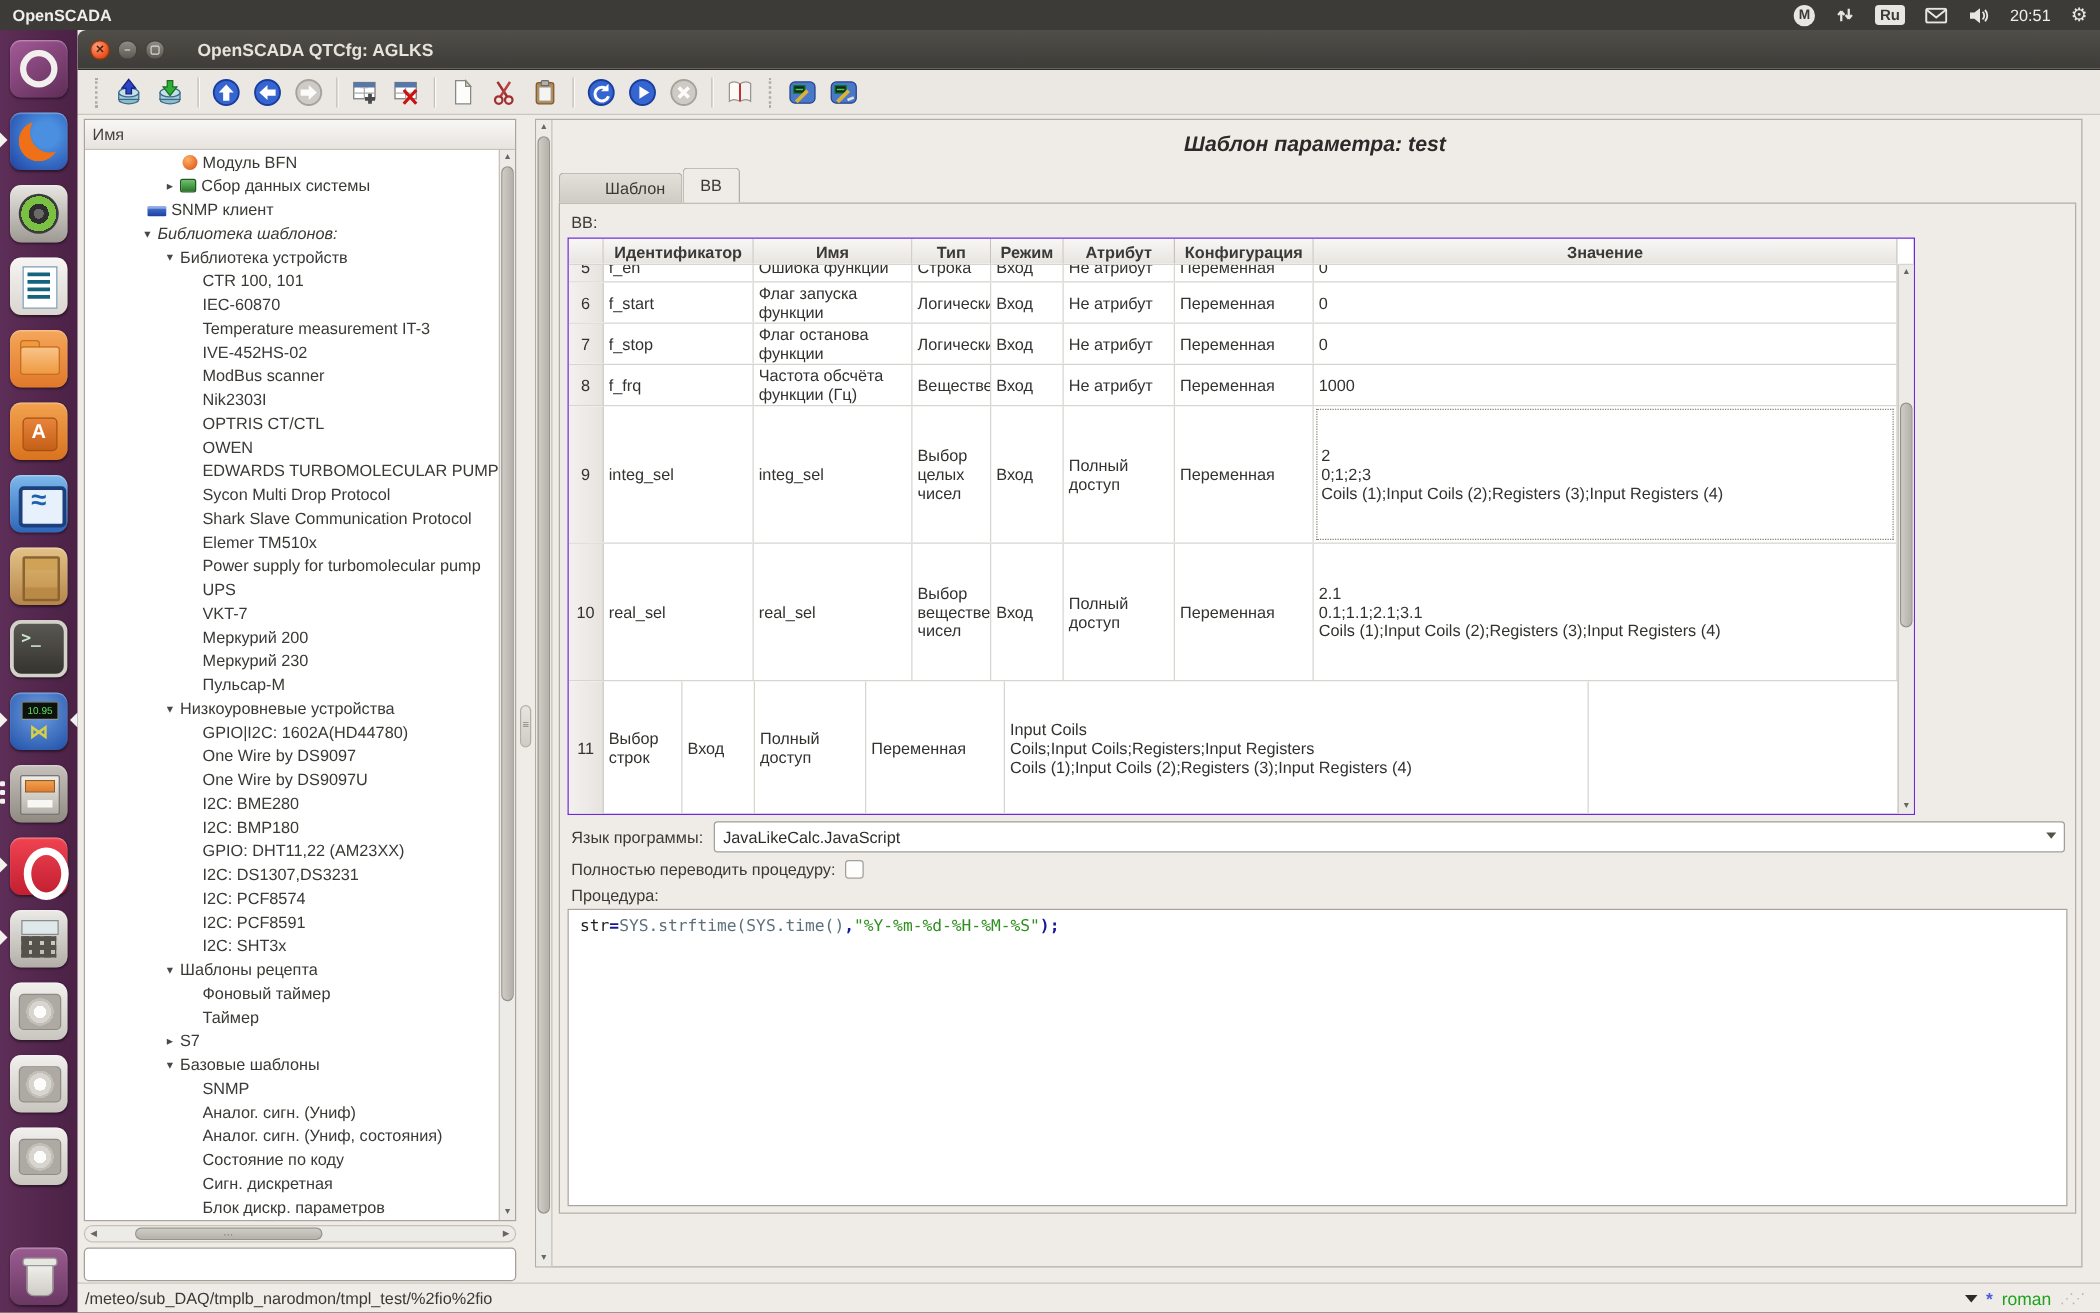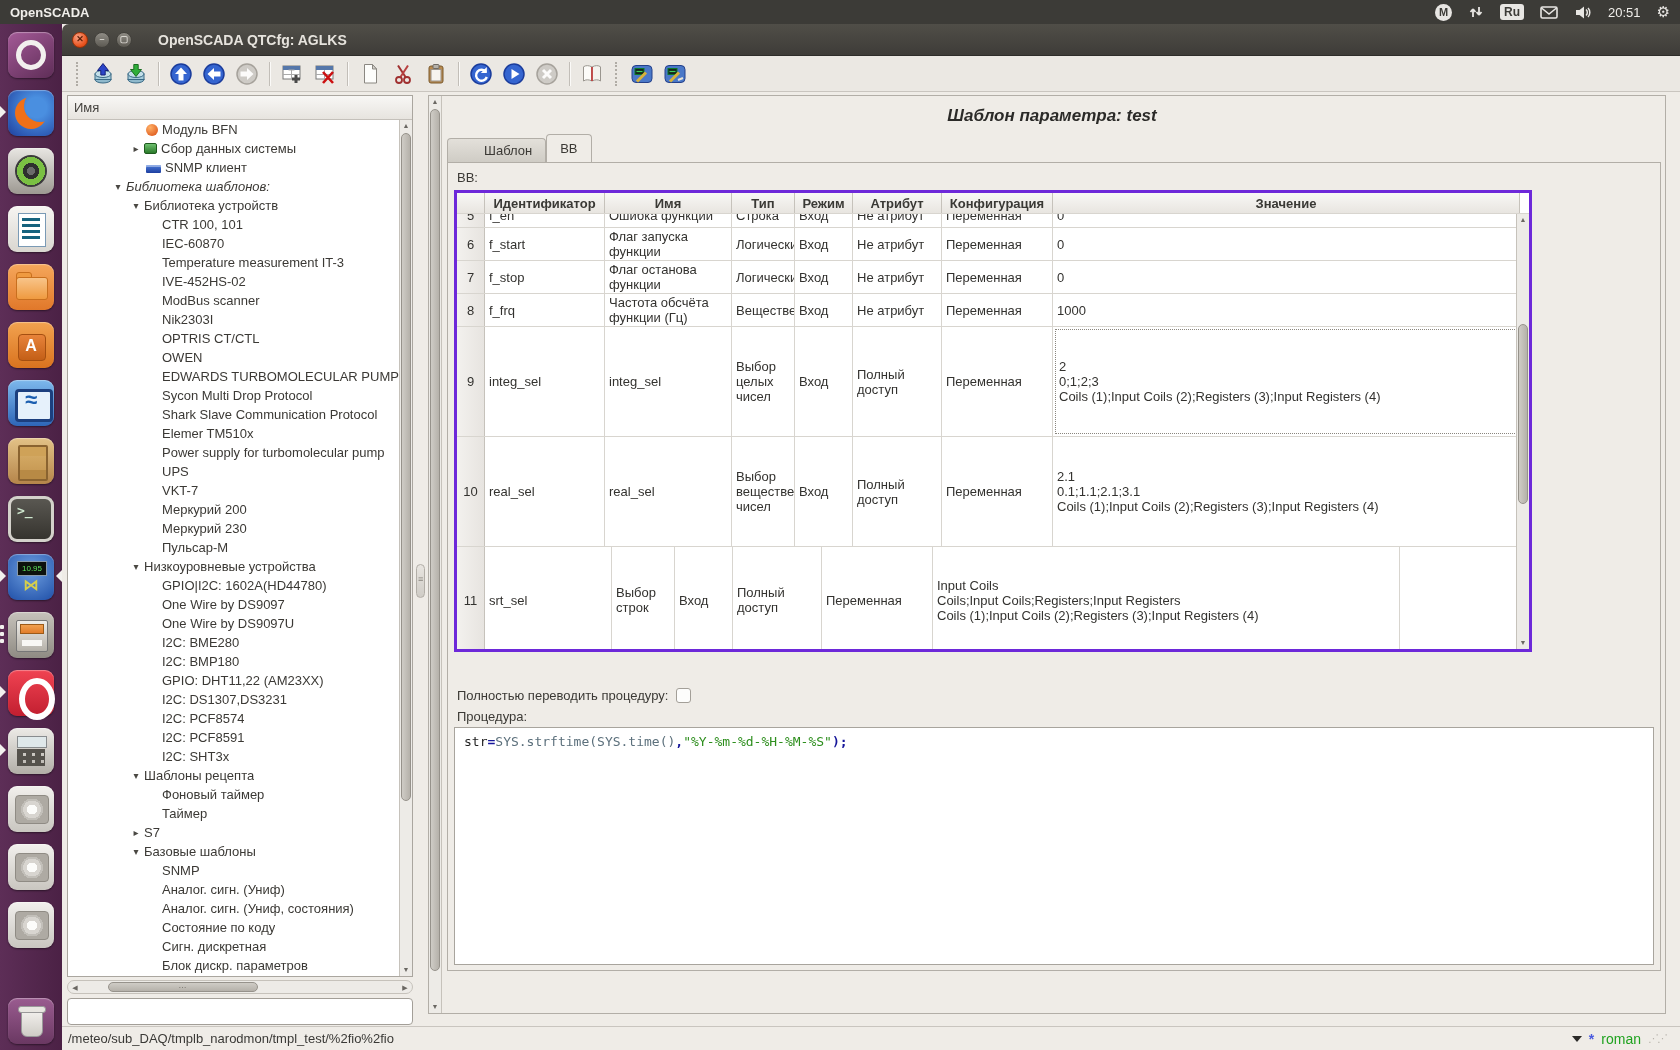--- a/index.html
+++ b/index.html
@@ -150,21 +150,21 @@
   .tab{border:1px solid #b2aea7;border-bottom:none;border-radius:4px 4px 0 0;
     padding:0 13px;font-size:13px;color:#3b3935;display:flex;align-items:center;}
   .tab.inactive{height:24px;background:linear-gradient(#e3e0da,#cfccc5);padding-left:36px;}
   .tab.active{height:28px;background:#efece7;position:relative;z-index:4;}
   .tab-frame{position:absolute;left:18px;top:66px;width:1214px;height:809px;
     border:1px solid #b2aea7;background:#efece7;z-index:2;}
   .io-label{position:absolute;left:9px;top:7px;font-size:13px;color:#3b3935;}
 
   
   .tbl{position:absolute;left:6px;top:27px;width:1078px;height:462px;background:#fff;
-    border:3px solid #6d28d9;overflow:hidden;}
+    border:1px solid #6d28d9;overflow:hidden;}
   .tr{display:flex;border-bottom:1px solid #d8d5cf;align-items:stretch;overflow:hidden;}
   .td,.th{border-right:1px solid #d8d5cf;padding:1px 4px;overflow:hidden;font-size:13px;
     color:#33322f;display:flex;align-items:center;flex:none;}
   .th{background:linear-gradient(#f8f7f5,#e8e5e0);border-right:1px solid #c6c2bb;
     justify-content:center;font-weight:bold;color:#3a3935;}
   .rowhdr{background:linear-gradient(90deg,#f3f1ee,#e7e4e0);border-right:1px solid #c6c2bb;
     justify-content:center;}
   .td.val{white-space:pre-line;}
   .td .cw{display:block;width:100%;}
   .tr.clip .td{align-items:flex-start;}
@@ -412,21 +412,21 @@
       <div class="tree-body" id="tree">
           <div class="trow" style="padding-left: 78px;">
             <span class="ti ti-module-bfn"></span>
             <span class="label">Модуль BFN</span>
           </div>
           <div class="trow" style="padding-left: 60px;">
             <span class="exp">▸</span>
             <span class="ti ti-data-gather"></span>
             <span class="label">Сбор данных системы</span>
           </div>
-          <div class="trow" style="padding-left: 78px;">
+          <div class="trow" style="padding-left: 50px;">
             <span class="ti ti-snmp"></span>
             <span class="label">SNMP клиент</span>
           </div>
           <div class="trow it" style="padding-left: 42px;">
             <span class="exp">▾</span>
             <span class="label">Библиотека шаблонов:</span>
           </div>
           <div class="trow" style="padding-left: 60px;">
             <span class="exp">▾</span>
             <span class="label">Библиотека устройств</span>
@@ -741,23 +741,20 @@
                 <span class="cw">Переменная</span>
               </div>
               <div class="td val" style="width: 467px;"><span class="cw">2.1
 0.1;1.1;2.1;3.1
 Coils (1);Input Coils (2);Registers (3);Input Registers (4)</span></div>
             </div>
             <div class="tr" style="height: 107px;">
               <div class="td rowhdr" style="width: 28px;">
                 <span class="cw" style="text-align:center">11</span>
               </div>
-              <div class="td" style="width: 127px;">
-                <span class="cw">srt_sel</span>
-              </div>
               <div class="td" style="width: 63px;">
                 <span class="cw">Выбор строк</span>
               </div>
               <div class="td" style="width: 58px;">
                 <span class="cw">Вход</span>
               </div>
               <div class="td" style="width: 89px;">
                 <span class="cw">Полный доступ</span>
               </div>
               <div class="td" style="width: 111px;">
@@ -767,20 +764,27 @@
 Coils;Input Coils;Registers;Input Registers
 Coils (1);Input Coils (2);Registers (3);Input Registers (4)</span></div>
             </div>
             <div class="vscroll tbl-vscroll">
               <div class="sarr" style="top:0">▲</div>
               <div class="sthumb" style="top:110px;height:180px"></div>
               <div class="sarr" style="bottom:0">▼</div>
             </div>
           </div>
 
+        <div class="lang-row">
+          <span class="flabel">Язык программы:</span>
+          <div class="combo">
+            <span>JavaLikeCalc.JavaScript</span>
+            <span class="arrow"></span>
+          </div>
+        </div>
         <div class="chk-row">
           <span class="flabel">Полностью переводить процедуру:</span>
           <div class="checkbox"></div>
         </div>
         <div class="proc-label">Процедура:</div>
         <div class="code-area" id="code"><span class="c-plain">str</span><span class="c-kw">=</span><span class="c-sys">SYS.strftime</span><span class="c-sys">(</span><span class="c-sys">SYS.time</span><span class="c-sys">()</span><span class="c-kw">,</span><span class="c-string">"%Y-%m-%d-%H-%M-%S"</span><span class="c-kw">)</span><span class="c-kw">;</span></div>
       </div>
     </div>
 
     <div class="statusbar">

